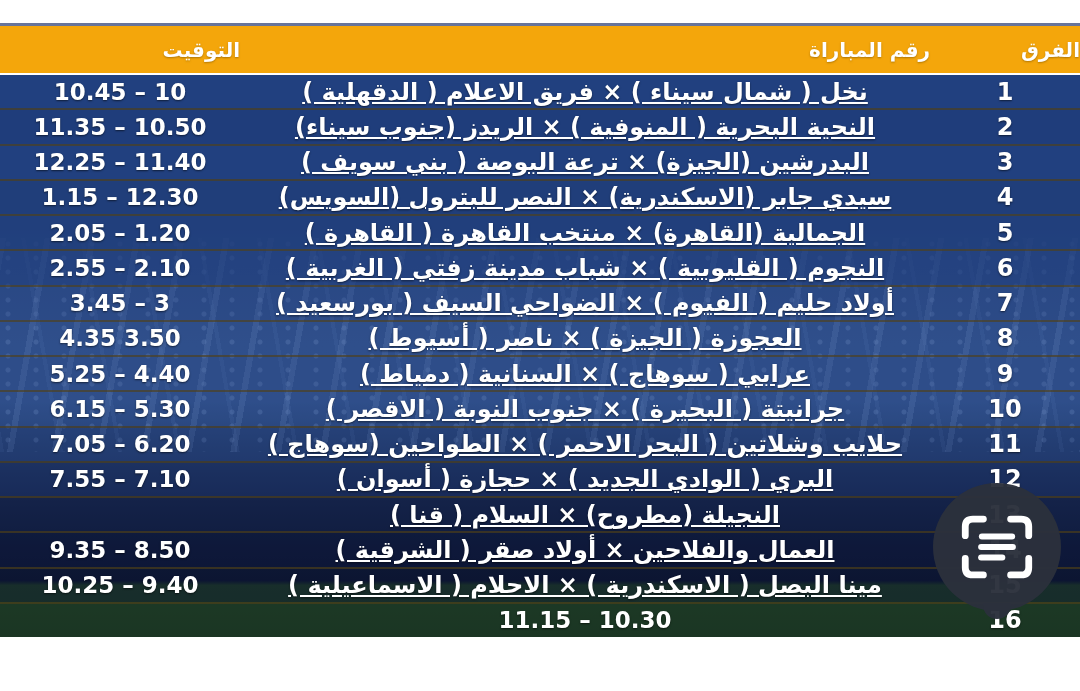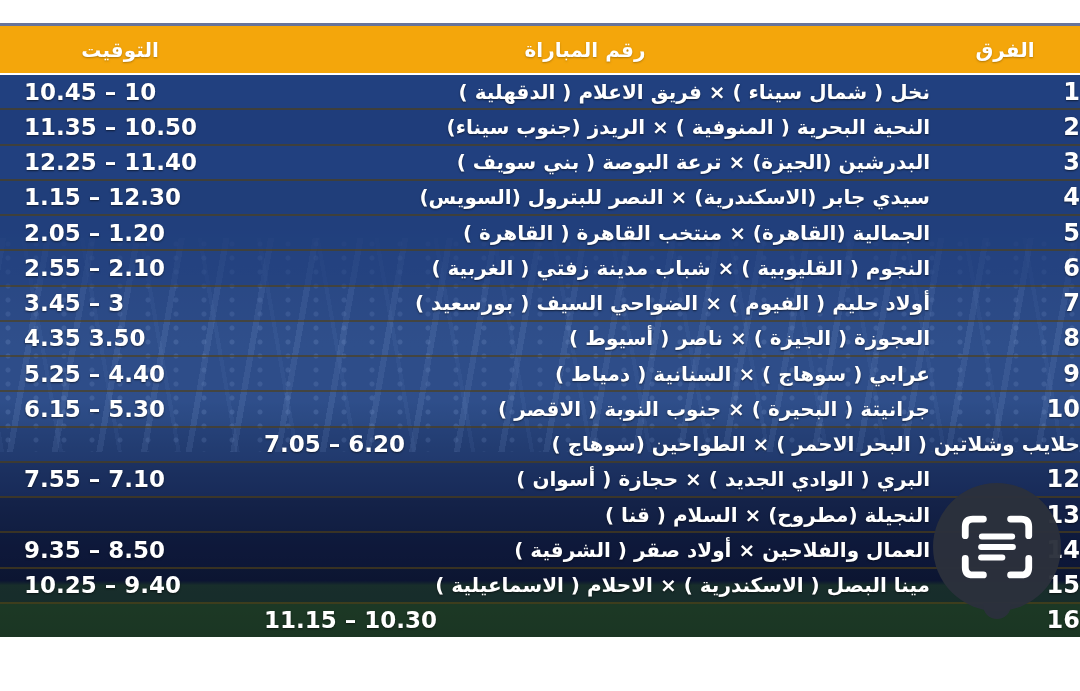--- a/index.html
+++ b/index.html
@@ -12,21 +12,21 @@
   
   .top-line{position:absolute;left:0;top:23px;width:1080px;height:3px;background:#67749b;}
 
   
   .header-row{
     position:absolute;left:0;top:26px;width:1080px;height:47px;
     background:#F4A60B;direction:rtl;
     display:grid;grid-template-columns:150px 1fr 240px;align-items:center;
   }
   .header-cell{
-    color:#ffffff;font-weight:bold;font-size:20px;text-align:center;
+    color:#ffffff;font-weight:bold;font-size:20px;text-align:right;
     text-shadow:0 1px 2px rgba(120,80,0,.55);
   }
 
   
   .table-body{position:absolute;left:0;top:75px;width:1080px;height:562px;}
 
   
   .stadium-bg{
     position:absolute;inset:0;
     background:linear-gradient(to bottom,
@@ -60,24 +60,24 @@
   .rows .row:nth-child(8){background:rgba(44,74,134,.42);}
   .rows .row:nth-child(9){background:rgba(42,71,131,.50);}
   .rows .row:nth-child(10){background:rgba(44,74,134,.42);}
   .rows .row:nth-child(11){background:rgba(34,60,115,.50);}
   .rows .row:nth-child(12){background:rgba(24,44,92,.50);}
   .rows .row:nth-child(13){background:rgba(15,27,62,.50);}
   .rows .row:nth-child(14){background:rgba(11,21,50,.45);}
   .rows .row:nth-child(15){background:rgba(10,19,44,.42);}
   .rows .row:nth-child(16){background:rgba(22,48,30,.40);}
 
-  .cell{color:#ffffff;font-weight:bold;
-        text-shadow:0 1px 2px rgba(0,0,0,.55);white-space:nowrap;margin-left:24px;}
+  .cell{color:#ffffff;font-weight:bold;text-align:center;
+        text-shadow:0 1px 2px rgba(0,0,0,.55);white-space:nowrap;}
   .cell.no{font-size:24px;}
-  .cell.teams{font-size:20px;}
+  .cell.teams{font-size:24px;text-decoration:underline;}
   .cell.time{font-size:23px;direction:ltr;}
 
   
   .scan-bubble{
     position:absolute;left:933px;top:483px;width:128px;height:128px;
     background:rgba(43,49,60,.97);border-radius:50%;z-index:5;
     display:flex;align-items:center;justify-content:center;border:0;padding:0;cursor:pointer;
   }
   .scan-bubble::after{
     content:"";position:absolute;left:50px;top:120px;width:28px;height:16px;
@@ -155,20 +155,21 @@
     <div class="cell time">5.25 – 4.40</div>
   </div>
 
   <div class="row">
     <div class="cell no">10</div>
     <div class="cell teams">جرانيتة ( البحيرة ) × جنوب النوبة ( الاقصر )</div>
     <div class="cell time">6.15 – 5.30</div>
   </div>
 
   <div class="row">
+    <div class="cell no">11</div>
     <div class="cell teams">حلايب وشلاتين ( البحر الاحمر ) × الطواحين (سوهاج )</div>
     <div class="cell time">7.05 – 6.20</div>
   </div>
 
   <div class="row">
     <div class="cell no">12</div>
     <div class="cell teams">البري ( الوادي الجديد ) × حجازة ( أسوان )</div>
     <div class="cell time">7.55 – 7.10</div>
   </div>
 

